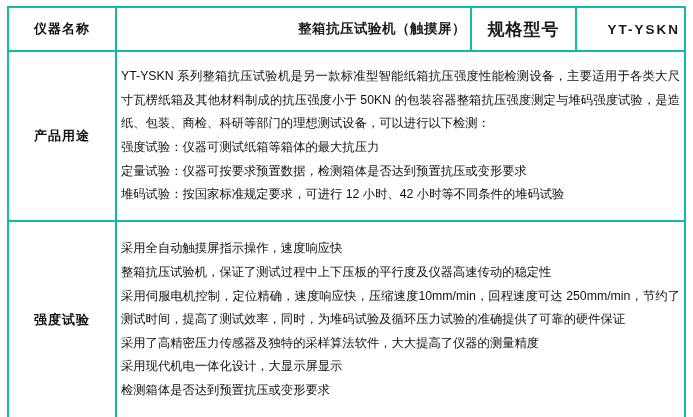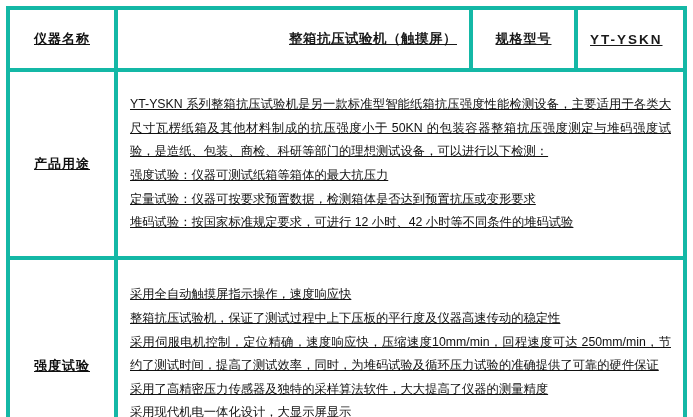--- a/index.html
+++ b/index.html
@@ -14,24 +14,23 @@
     color: #1a1a1a;
     overflow: hidden;
   }
   .spec-table {
     width: 677px;
     margin: 6px auto 0 auto;
     border-collapse: collapse;
     table-layout: fixed;
   }
   .spec-table td {
-    border: 4px solid #14b8a6;
+    border: 2px solid #14b8a6;
     vertical-align: middle;
-    padding: 12px;
-    text-decoration: underline;
+    padding: 4px;
   }
   .label-cell {
     width: 108px;
     text-align: center;
     font-weight: bold;
     font-size: 13px;
     letter-spacing: 1px;
     color: #111;
     background: #ffffff;
   }
@@ -40,26 +39,26 @@
   }
   .header-name {
     text-align: right;
     font-size: 13.5px;
     font-weight: bold;
     letter-spacing: 0.5px;
   }
   .header-model-label {
     width: 108px;
     text-align: center;
-    font-size: 13px;
+    font-size: 17px;
     font-weight: bold;
     letter-spacing: 1px;
   }
   .header-model-value {
-    text-align: left;
+    text-align: right;
     font-size: 13.5px;
     font-weight: bold;
     letter-spacing: 2px;
   }
   .body-cell {
     padding: 9px 10px 9px 12px;
     font-size: 12.3px;
     line-height: 1.92;
     text-align: justify;
     color: #111;

